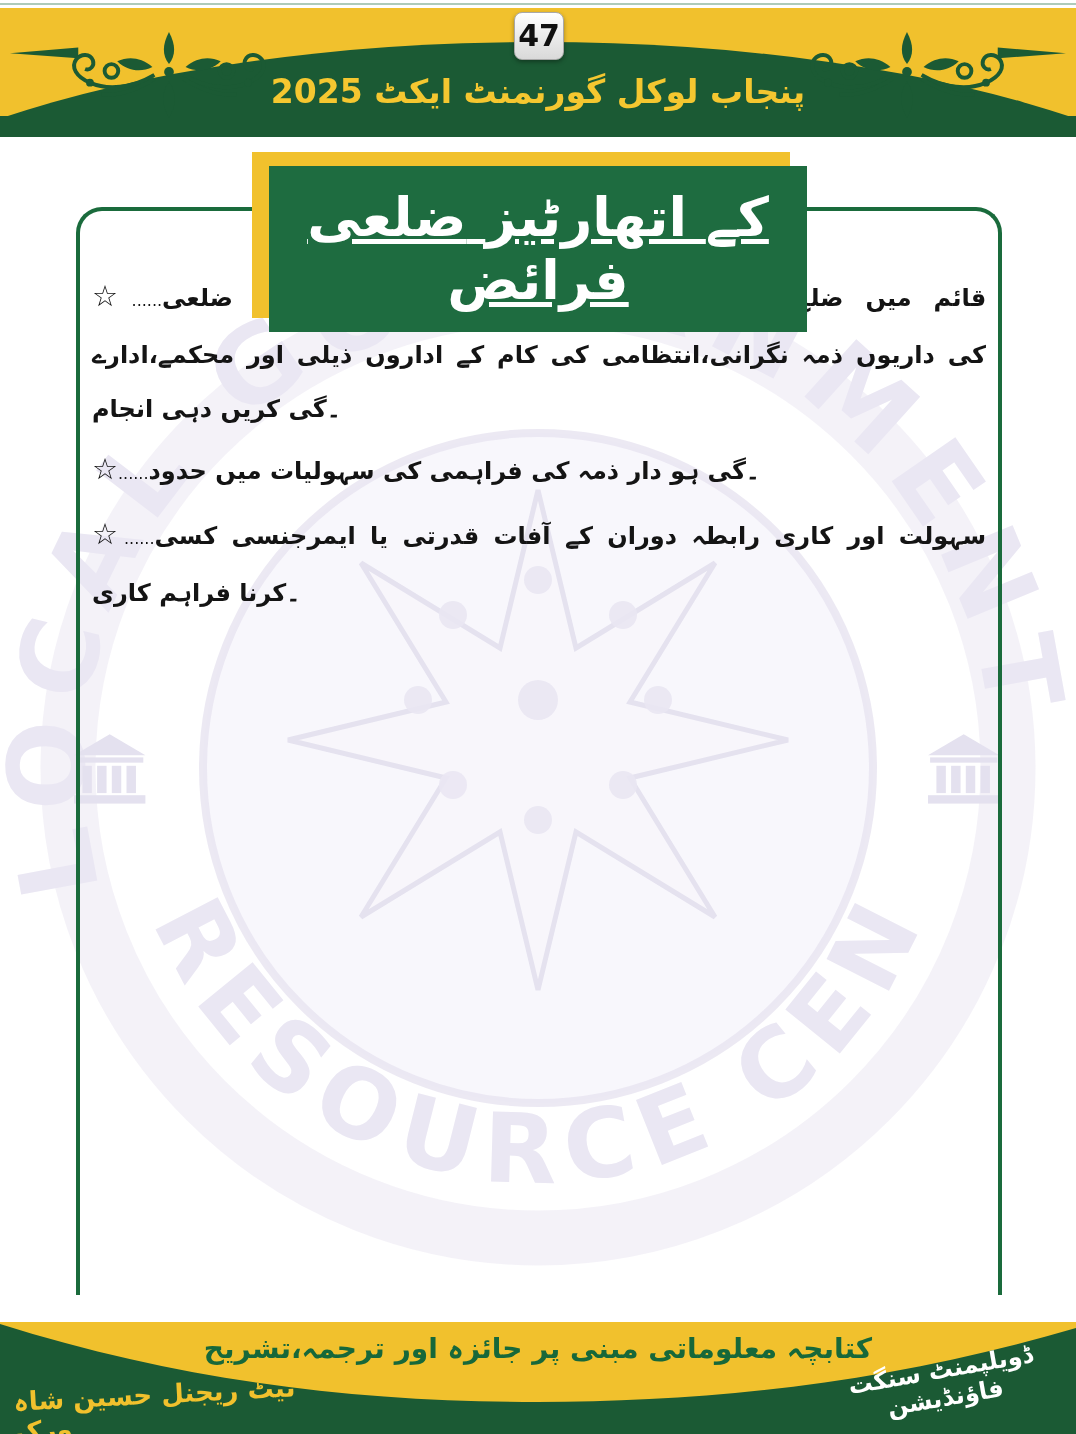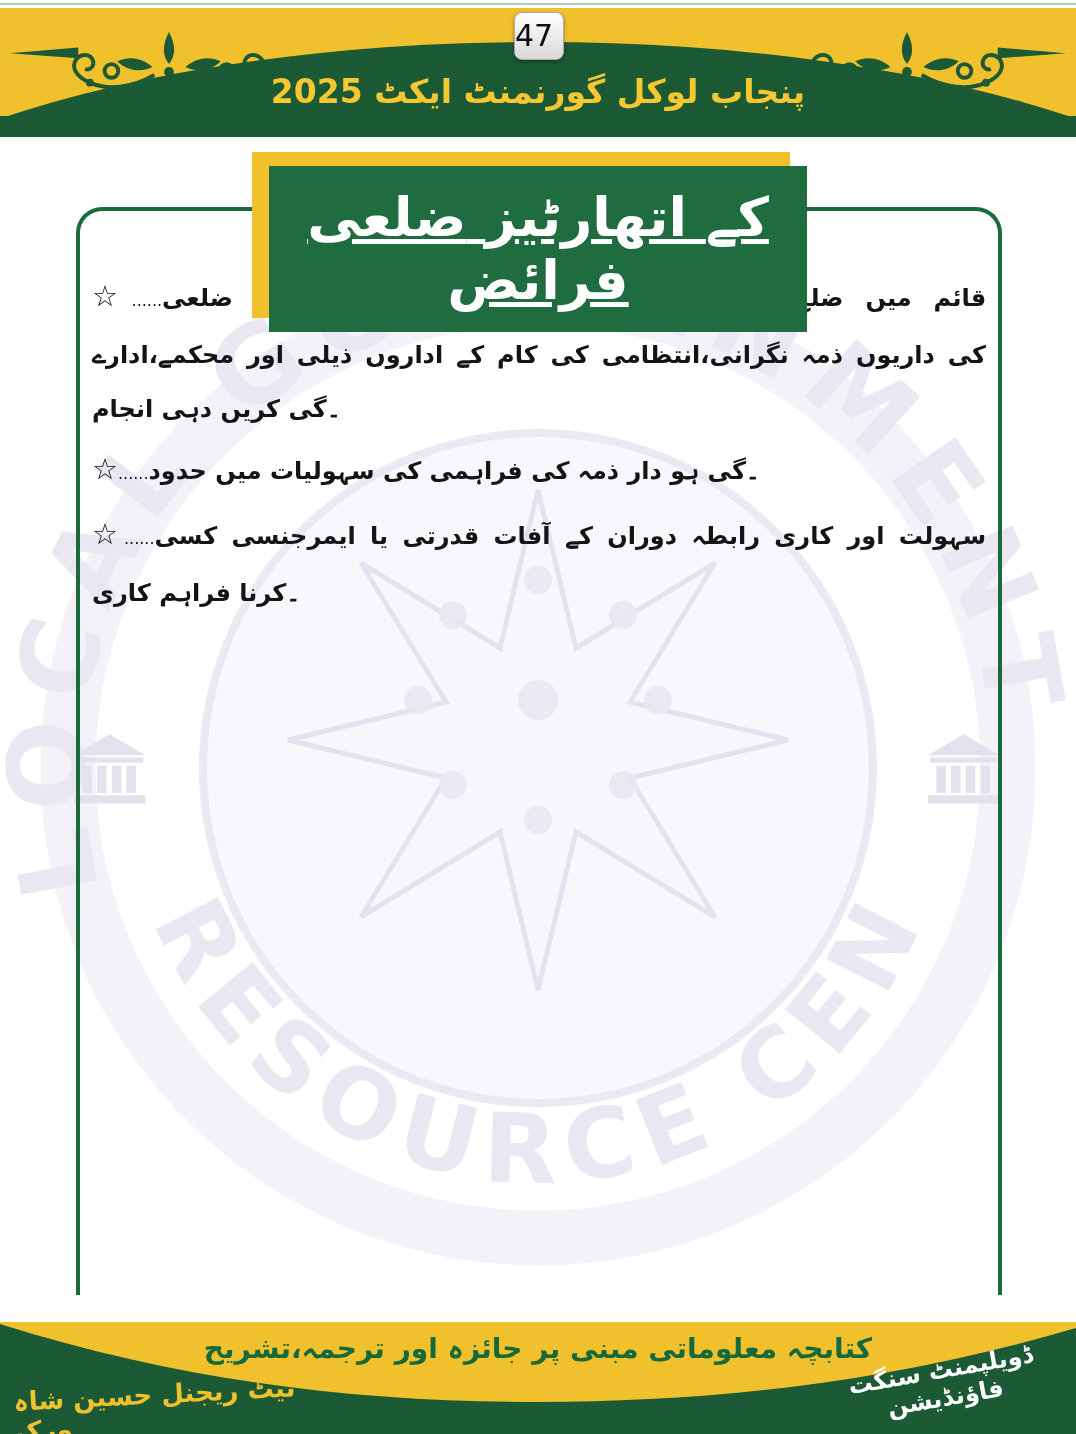--- a/index.html
+++ b/index.html
@@ -14,22 +14,22 @@
   .header{position:absolute;top:8px;left:0;width:1076px;height:129px;background:#F1C12D;overflow:hidden;z-index:2;}
   .header svg.dome{position:absolute;left:0;top:0;width:1076px;height:129px;}
   .orn{position:absolute;top:20px;width:322px;height:96px;}
   .orn.left{left:8px;}
   .orn.right{right:8px;}
   .orn.right svg{transform:scaleX(-1);}
   .act-title{position:absolute;left:0;right:0;top:64px;text-align:center;direction:rtl;
              color:#F5C730;font-size:33px;font-weight:bold;letter-spacing:0;z-index:3;}
   .pageno{position:absolute;top:12px;left:514px;width:48px;height:46px;z-index:4;
           background:linear-gradient(#ffffff,#d9d9d9);border:1px solid #a8a8a8;border-radius:8px;
-          box-shadow:0 2px 4px rgba(0,0,0,.35);color:#111;font-size:30px;font-weight:normal;
-          line-height:46px;text-align:left;}
+          box-shadow:0 2px 4px rgba(0,0,0,.35);color:#111;font-size:30px;font-weight:bold;
+          line-height:46px;text-align:center;}
 
   
   .section-box{position:absolute;top:166px;left:50%;transform:translateX(-50%);z-index:2;
                background:#1E6C40;color:#ffffff;min-width:470px;text-align:center;
                padding:20px 30px;font-size:54px;font-weight:bold;direction:ltr;
                box-shadow:-17px -14px 0 0 #F1C12D;text-decoration:underline;}
 
   
   .content-box{position:absolute;left:76px;top:207px;width:926px;height:1088px;z-index:1;
                border:4px solid #1A6B3C;border-bottom:none;border-radius:26px 26px 0 0;

